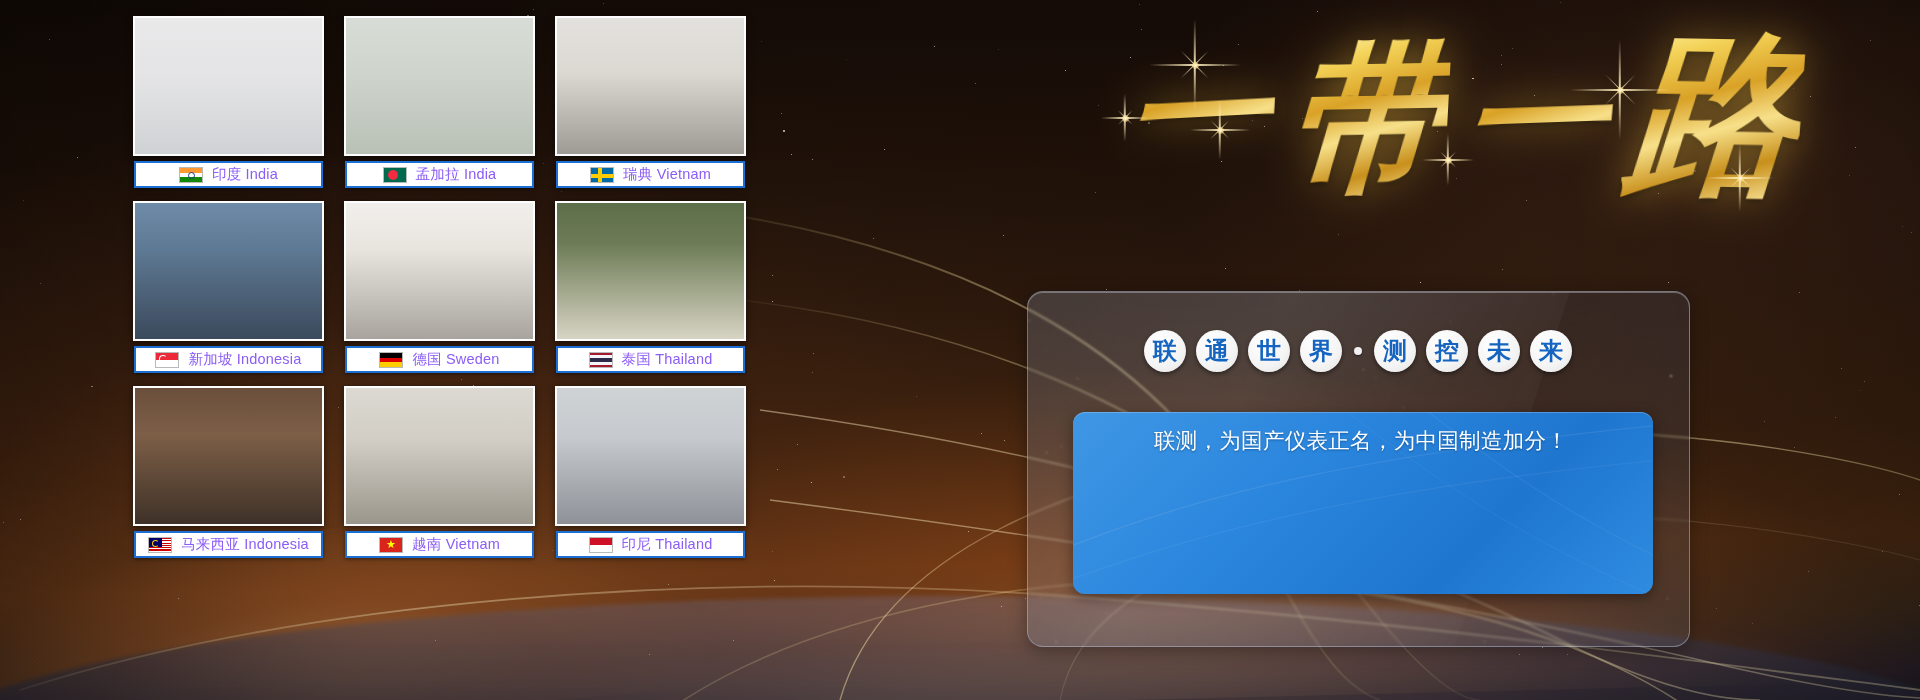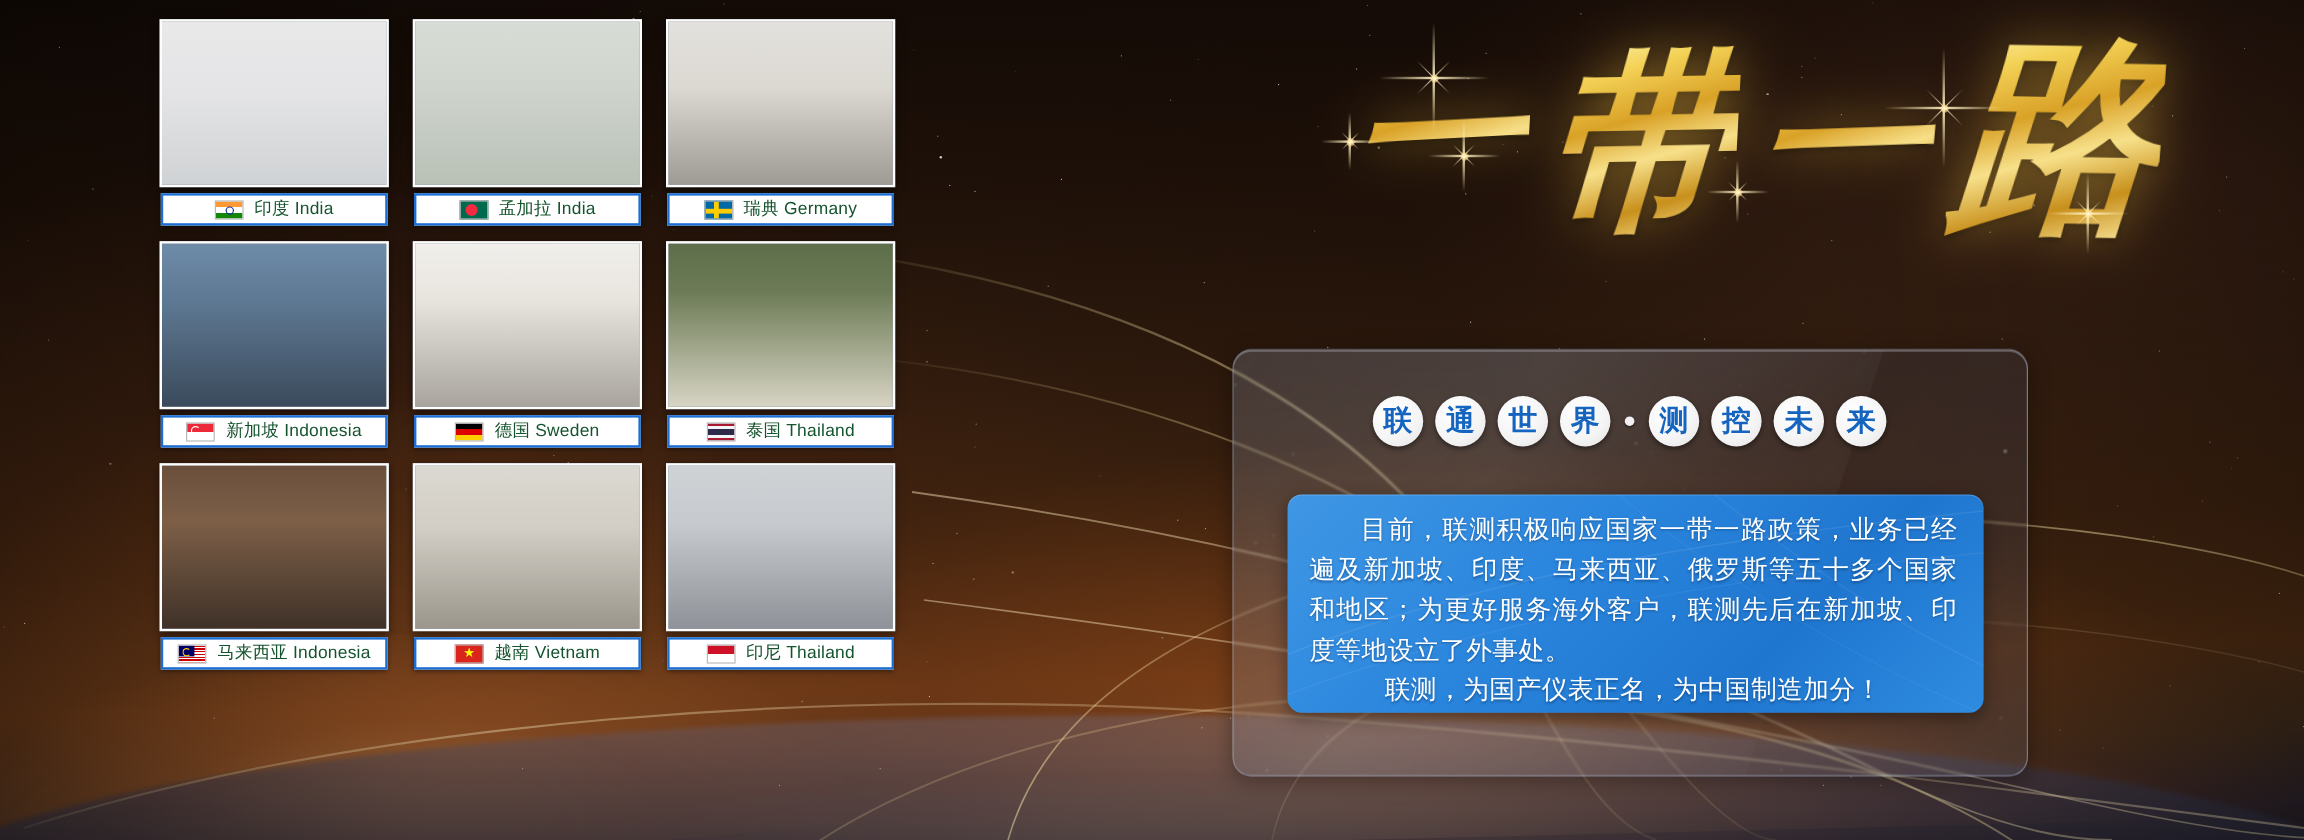--- a/index.html
+++ b/index.html
@@ -75,21 +75,21 @@
     display:flex; align-items:center; justify-content:center;
     gap:9px;
     box-shadow:0 1px 4px rgba(0,0,0,0.5);
   }
   .flag {
     width:24px; height:16px; flex:none;
     border:1px solid #b9b9b9;
     position:relative; overflow:hidden;
   }
   .label-text {
-    font-size:14.5px; color:#14532d; white-space:nowrap;
+    font-size:14.5px; color:#8b5cf6; white-space:nowrap;
     letter-spacing:0.2px; line-height:1;
   }
 
   
   .f-india{background:linear-gradient(180deg,#ff9933 0 33.3%,#fff 33.3% 66.6%,#138808 66.6% 100%);}
   .f-india::after{content:"";position:absolute;left:50%;top:50%;width:5px;height:5px;margin:-2.5px 0 0 -2.5px;border:1px solid #1b3a8f;border-radius:50%;}
   .f-bengal{background:#006a4e;}
   .f-bengal::after{content:"";position:absolute;left:42%;top:50%;width:10px;height:10px;margin:-5px 0 0 -5px;background:#f42a41;border-radius:50%;}
   .f-sweden{background:#006aa7;}
   .f-sweden::before{content:"";position:absolute;left:0;right:0;top:6px;height:4px;background:#fecc00;}
@@ -429,21 +429,21 @@
         <span class="flag f-bengal"></span>
         <span class="label-text">孟加拉 India</span>
       </div>
     </div>
     <div class="card">
       <div class="card-photo">
         <div class="ph" style="background: linear-gradient(rgb(227, 225, 221) 0%, rgb(220, 217, 211) 40%, rgb(158, 154, 148) 100%), radial-gradient(22px 60px at 12% 62%, rgb(43, 43, 51) 0px, rgb(43, 43, 51) 60%, rgba(0, 0, 0, 0) 61%), radial-gradient(22px 60px at 28% 62%, rgb(51, 51, 60) 0px, rgb(51, 51, 60) 60%, rgba(0, 0, 0, 0) 61%), radial-gradient(22px 60px at 44% 62%, rgb(35, 35, 43) 0px, rgb(35, 35, 43) 60%, rgba(0, 0, 0, 0) 61%), radial-gradient(22px 60px at 60% 62%, rgb(46, 46, 55) 0px, rgb(46, 46, 55) 60%, rgba(0, 0, 0, 0) 61%), radial-gradient(22px 60px at 76% 62%, rgb(59, 59, 69) 0px, rgb(59, 59, 69) 60%, rgba(0, 0, 0, 0) 61%), radial-gradient(22px 60px at 91% 62%, rgb(42, 42, 51) 0px, rgb(42, 42, 51) 60%, rgba(0, 0, 0, 0) 61%);"></div>
       </div>
       <div class="card-label">
         <span class="flag f-sweden"></span>
-        <span class="label-text">瑞典 Germany</span>
+        <span class="label-text">瑞典 Vietnam</span>
       </div>
     </div>
     <div class="card">
       <div class="card-photo">
         <div class="ph" style="background: linear-gradient(rgb(110, 139, 168) 0%, rgb(93, 120, 146) 36%, rgb(59, 74, 92) 100%), radial-gradient(80px 34px at 26% 22%, rgb(159, 211, 232) 0px, rgb(159, 211, 232) 65%, rgba(0, 0, 0, 0) 66%), radial-gradient(26px 56px at 18% 66%, rgb(227, 224, 210) 0px, rgb(227, 224, 210) 60%, rgba(0, 0, 0, 0) 61%), radial-gradient(26px 56px at 40% 68%, rgb(216, 212, 198) 0px, rgb(216, 212, 198) 60%, rgba(0, 0, 0, 0) 61%), radial-gradient(26px 56px at 62% 66%, rgb(207, 201, 174) 0px, rgb(207, 201, 174) 60%, rgba(0, 0, 0, 0) 61%), radial-gradient(26px 56px at 84% 66%, rgb(90, 80, 69) 0px, rgb(90, 80, 69) 60%, rgba(0, 0, 0, 0) 61%);"></div>
       </div>
       <div class="card-label">
         <span class="flag f-singapore"></span>
         <span class="label-text">新加坡 Indonesia</span>
       </div>
@@ -520,21 +520,20 @@
 
 <div class="bluebox">
   <div class="bluebox-lines">
     <svg viewBox="0 0 580 182" xmlns="http://www.w3.org/2000/svg" width="580" height="182">
       <path d="M-40 150 C 120 80, 300 40, 620 10" fill="none" stroke="#ffffff" stroke-opacity="0.16" stroke-width="1.4"></path>
       <path d="M-40 182 C 140 110, 340 70, 620 45" fill="none" stroke="#ffffff" stroke-opacity="0.12" stroke-width="1.2"></path>
       <path d="M330 -20 C 430 60, 520 120, 640 170" fill="none" stroke="#ffffff" stroke-opacity="0.13" stroke-width="1.2"></path>
       <path d="M250 -20 C 360 70, 470 140, 620 200" fill="none" stroke="#ffffff" stroke-opacity="0.10" stroke-width="1"></path>
     </svg>
   </div>
-  <p class="indent">目前，联测积极响应国家一带一路政策，业务已经遍及新加坡、印度、马来西亚、俄罗斯等五十多个国家和地区；为更好服务海外客户，联测先后在新加坡、印度等地设立了外事处。</p>
   <p class="center">联测，为国产仪表正名，为中国制造加分！</p>
 </div>
 
 <div class="sparkle" style="left: 1195px; top: 65px;">
     <i style="width: 92px; height: 1.6px; margin-left: -46px; margin-top: -0.8px; transform: rotate(0deg);"></i>
     <i style="width: 39.1px; height: 1.2px; margin-left: -19.55px; margin-top: -0.8px; transform: rotate(45deg);"></i>
     <i style="width: 92px; height: 1.6px; margin-left: -46px; margin-top: -0.8px; transform: rotate(90deg);"></i>
     <i style="width: 39.1px; height: 1.2px; margin-left: -19.55px; margin-top: -0.8px; transform: rotate(135deg);"></i>
     <i style="width: 7px; height: 7px; margin-left: -3.5px; margin-top: -3.5px; border-radius: 50%; background: radial-gradient(circle, rgb(255, 251, 232) 0%, rgba(255, 225, 150, 0.75) 45%, rgba(255, 210, 120, 0) 100%);"></i>
   </div>

